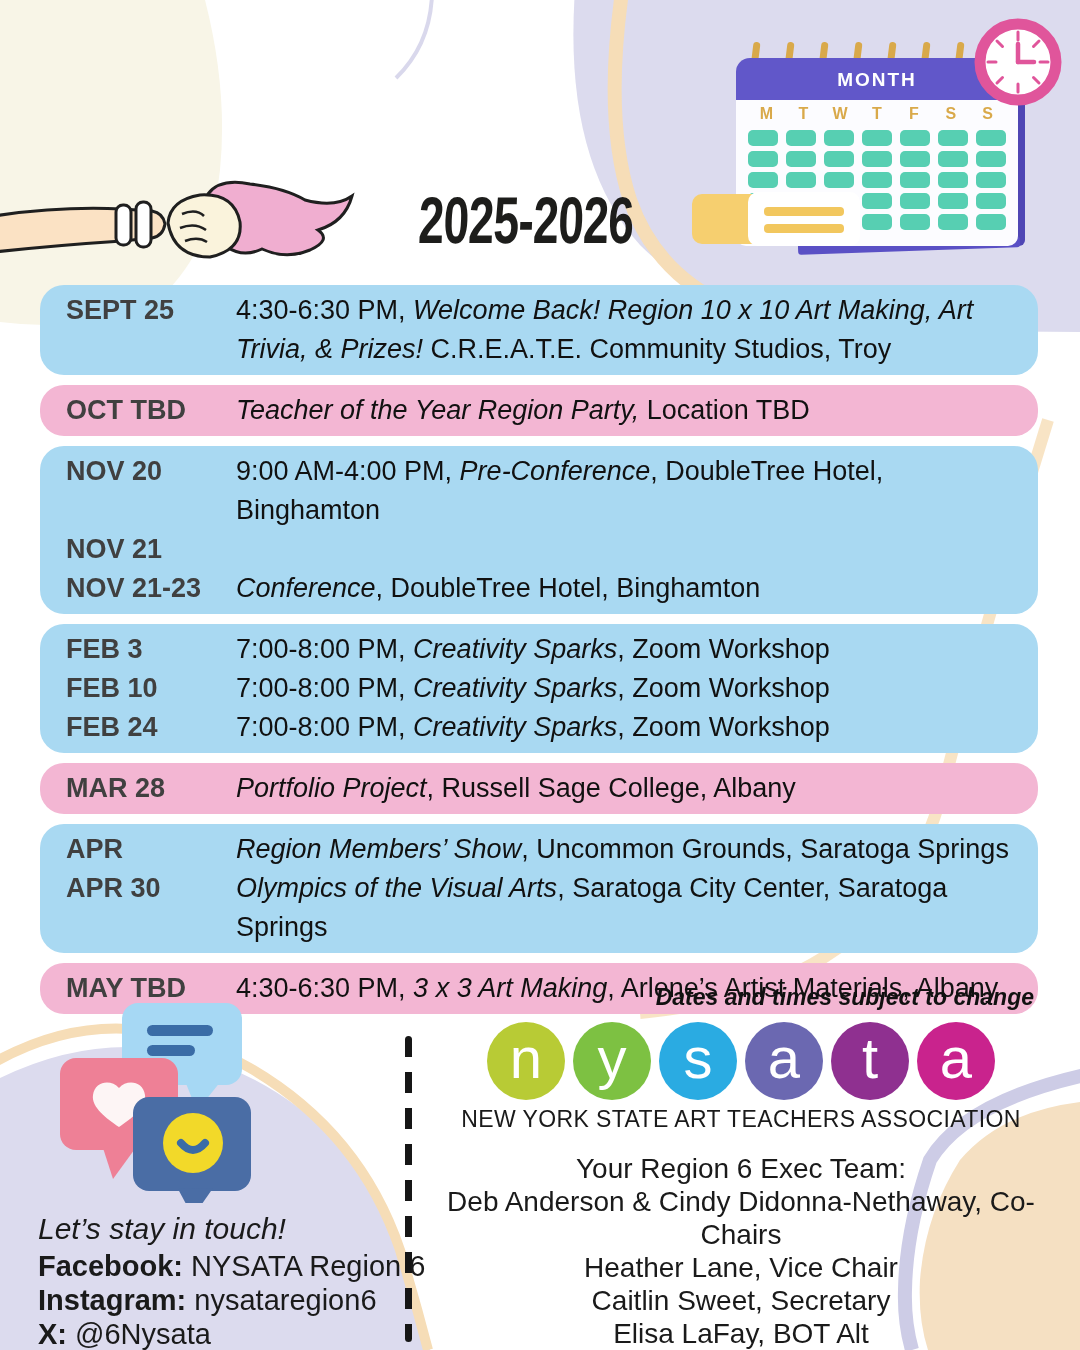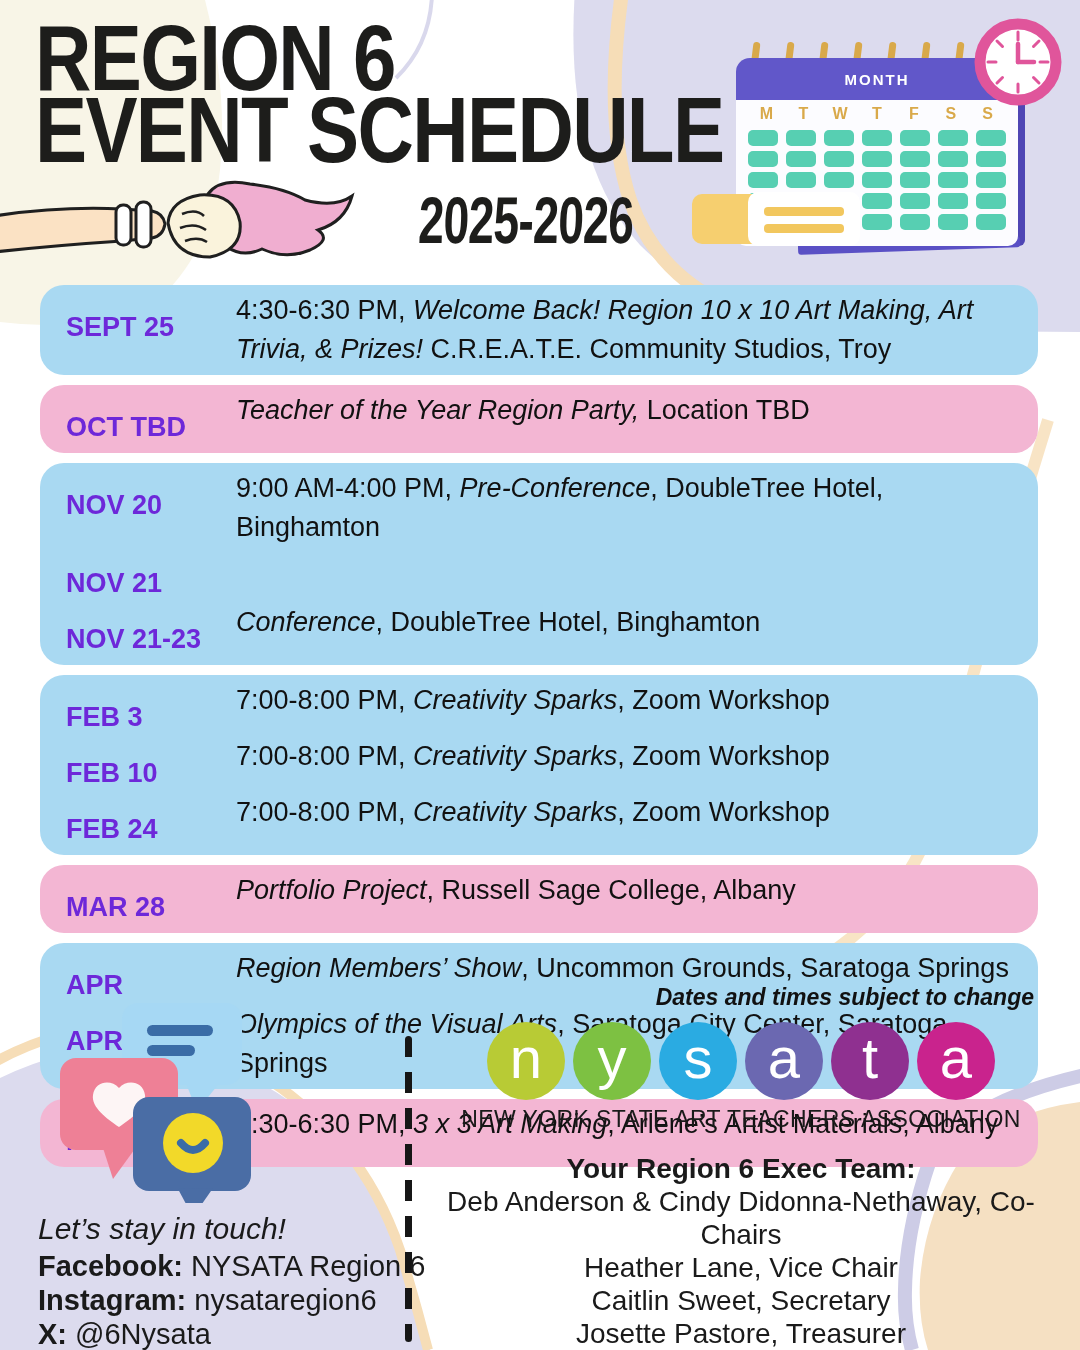--- a/index.html
+++ b/index.html
@@ -10,82 +10,78 @@
   .title{position:absolute;left:35px;top:22px;z-index:2;font-weight:700;color:#1d1d1b;}
   .title-line{display:block;font-size:93px;line-height:72px;letter-spacing:-2px;
               transform:scaleX(0.84);transform-origin:0 50%;white-space:nowrap;}
   .years{position:absolute;left:420px;top:182px;z-index:2;font-weight:700;font-size:66px;
          letter-spacing:-1px;transform:scaleX(0.70) skewX(-3deg);transform-origin:0 0;white-space:nowrap;color:#1d1d1b;}
   .brush-svg{position:absolute;left:0px;top:178px;z-index:2;}
   
   .calendar{position:absolute;left:736px;top:34px;width:300px;height:218px;z-index:2;}
   .cal-head{position:absolute;left:0;top:24px;width:282px;height:42px;background:#6157c9;
             border-radius:14px 14px 0 0;color:#fff;text-align:center;font-weight:700;
-            font-size:15px;letter-spacing:2px;line-height:44px;}
+            font-size:19px;letter-spacing:2px;line-height:44px;}
   .cal-side{position:absolute;left:280px;top:30px;width:9px;height:182px;background:#4f46b4;border-radius:0 6px 6px 0;}
   .cal-base{position:absolute;left:62px;top:206px;width:222px;height:11px;background:#5a50c5;border-radius:3px;transform:rotate(-2deg);}
   .cal-page{position:absolute;left:0;top:66px;width:282px;height:146px;background:#fcfcff;
             border-radius:0 0 10px 10px;overflow:hidden;}
   .cal-week{display:grid;grid-template-columns:repeat(7,1fr);padding:5px 12px 0 12px;
             color:#d9a94a;font-weight:700;font-size:16px;text-align:center;}
   .cal-grid{display:grid;grid-template-columns:repeat(7,1fr);gap:5px 8px;padding:7px 12px;}
   .cal-cell{height:16px;background:#57cfb2;border-radius:5px;}
   .ring{position:absolute;top:8px;width:7px;height:26px;background:#d9a94a;border-radius:4px;transform:rotate(7deg);}
   .ticket{position:absolute;left:-44px;top:158px;width:168px;height:52px;}
   .tk-y{position:absolute;left:0;top:2px;width:110px;height:50px;background:#f6cf6f;border-radius:10px;}
   .tk-w{position:absolute;left:56px;top:0;width:112px;height:54px;background:#ffffff;border-radius:10px;}
   .tk-bar{position:absolute;height:9px;background:#f2c75e;border-radius:4px;}
   .clock{position:absolute;left:238px;top:-16px;}
   
   #schedule{position:absolute;left:40px;top:285px;width:998px;z-index:2;}
   .row{border-radius:24px;padding:6px 0;margin-bottom:10px;}
   .row.blue{background:#a9d9f2;}
   .row.pink{background:#f3b6d3;}
   .event{display:flex;align-items:flex-start;}
-  .date{width:196px;box-sizing:border-box;padding-left:26px;font-weight:700;font-size:27px;line-height:39px;color:#6d28d9;margin-top:17px;}
+  .date{width:196px;box-sizing:border-box;padding-left:26px;font-weight:700;font-size:27px;line-height:39px;color:#404040;}
   .desc{flex:1;font-size:27px;line-height:39px;padding-right:16px;color:#111;}
   .it{font-style:italic;}
   .note{position:absolute;left:40px;top:984px;width:994px;text-align:right;z-index:2;
         font-style:italic;font-weight:700;font-size:23px;color:#111;}
   
   .divider{position:absolute;left:405px;top:1036px;width:7px;height:306px;z-index:2;border-radius:4px;
            background:repeating-linear-gradient(180deg,#161616 0 21px,transparent 21px 36px);}
   .bubbles{position:absolute;left:45px;top:993px;z-index:2;}
   .social{position:absolute;left:38px;top:1196px;z-index:2;font-size:29px;line-height:34px;color:#1a1a1a;}
   .tagline{font-style:italic;font-size:30px;margin-bottom:3px;margin-top:16px;}
   .social-line b{font-weight:700;}
   .footer-right{position:absolute;left:428px;top:1022px;width:626px;z-index:2;text-align:center;color:#1a1a1a;}
   .logo-row{display:flex;justify-content:center;gap:8px;}
   .logo-circle{width:78px;height:78px;border-radius:50%;display:flex;align-items:center;justify-content:center;
                color:#fff;font-size:58px;line-height:1;padding-bottom:6px;box-sizing:border-box;}
   .logo-sub{margin-top:6px;font-size:23px;letter-spacing:0.4px;white-space:nowrap;}
-  .exec-head{margin-top:20px;font-weight:700;font-size:28px;line-height:32px;}
+  .exec-head{margin-top:20px;font-weight:400;font-size:28px;line-height:32px;}
   .exec-member{font-size:28px;line-height:33px;}
 </style>
 </head>
 <body>
 
 <div class="poster">
 
   <svg class="bg-svg" width="1080" height="1350" viewBox="0 0 1080 1350">
     <path d="M0,0 H205 Q228,90 220,170 Q210,260 148,308 Q78,332 0,322 Z" fill="#f8f5e7"></path>
     <path d="M432,-5 Q430,45 396,78" fill="none" stroke="#d9d8ec" stroke-width="4"></path>
     <path d="M575,-10 Q563,160 640,245 Q720,325 860,330 L1080,332 L1080,-10 Z" fill="#dcdbee"></path>
     <path d="M622,-8 Q604,120 630,200 Q655,272 726,305" fill="none" stroke="#f6ddb7" stroke-width="14"></path>
     <path d="M1048,420 Q980,640 940,800 Q885,990 640,1013" fill="none" stroke="#f6ddb7" stroke-width="12" opacity="0.8"></path>
     <path d="M0,1078 Q130,1015 255,1080 Q350,1130 390,1230 Q415,1290 430,1350 L0,1350 Z" fill="#dcdbee"></path>
     <path d="M-5,1062 Q120,992 250,1068 Q360,1132 400,1250 Q415,1300 428,1350" fill="none" stroke="#f6ddb7" stroke-width="10"></path>
     <path d="M1085,1075 Q965,1102 930,1160 Q906,1230 905,1290 Q904,1322 912,1350" fill="none" stroke="#cdcce6" stroke-width="14"></path>
     <path d="M1080,1102 Q1000,1112 960,1160 Q925,1215 920,1280 Q918,1320 928,1350 L1080,1350 Z" fill="#f5e0c2"></path>
   </svg>
 
-  <h1 class="title" style="margin:0;">
-    <span class="title-line">REGION 6</span>
-    <span class="title-line">EVENT SCHEDULE</span>
-  </h1>
   <div class="years">2025-2026</div>
 
   <svg class="brush-svg" width="368" height="94" viewBox="0 0 368 94">
     <path d="M-6,38 Q60,28 122,31 L152,33 Q163,35 165,46 Q163,58 152,60 L122,63 Q60,67 -6,74 Z" fill="#fbe2c4" stroke="#1f1f1f" stroke-width="3"></path>
     <rect x="116" y="27" width="15" height="40" rx="7" fill="#ffffff" stroke="#1f1f1f" stroke-width="3"></rect>
     <rect x="136" y="24" width="15" height="45" rx="7" fill="#ffffff" stroke="#1f1f1f" stroke-width="3"></rect>
     <path d="M208,16 Q220,0 250,6 Q285,10 305,22 Q335,30 352,18 Q345,44 318,52 Q332,62 310,72 Q286,82 262,71 Q243,80 227,69 Q207,60 206,40 Z" fill="#f0aed0" stroke="#1f1f1f" stroke-width="3"></path>
     <path d="M168,45 Q170,22 200,17 Q234,15 240,44 Q243,72 210,79 Q174,79 168,45 Z" fill="#faf3dc" stroke="#1f1f1f" stroke-width="3"></path>
     <path d="M182,36 Q196,30 204,38" fill="none" stroke="#1f1f1f" stroke-width="2.5"></path>
     <path d="M180,50 Q195,44 206,52" fill="none" stroke="#1f1f1f" stroke-width="2.5"></path>
@@ -283,18 +279,17 @@
         <div class="logo-circle" style="background: rgb(107, 104, 177);">a</div>
         <div class="logo-circle" style="background: rgb(143, 48, 144);">t</div>
         <div class="logo-circle" style="background: rgb(201, 35, 141);">a</div>
       </div>
     <div class="logo-sub">NEW YORK STATE ART TEACHERS ASSOCIATION</div>
     <div class="exec-head">Your Region 6 Exec Team:</div>
     <div id="exec-list">
         <div class="exec-member">Deb Anderson &amp; Cindy Didonna-Nethaway, Co-Chairs</div>
         <div class="exec-member">Heather Lane, Vice Chair</div>
         <div class="exec-member">Caitlin Sweet, Secretary</div>
-        <div class="exec-member">Josette Pastore, Treasurer</div>
         <div class="exec-member">Elisa LaFay, BOT Alt</div>
       </div>
   </div>
 
 </div>
 
 </body></html>

